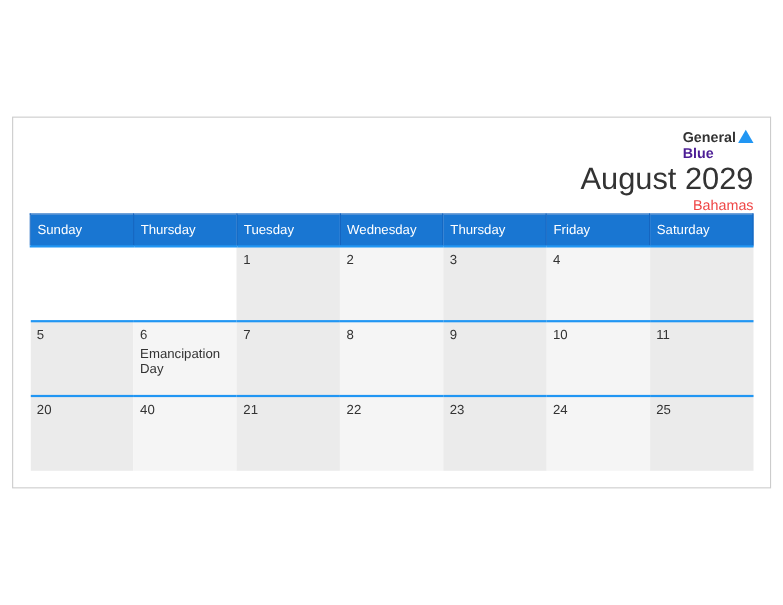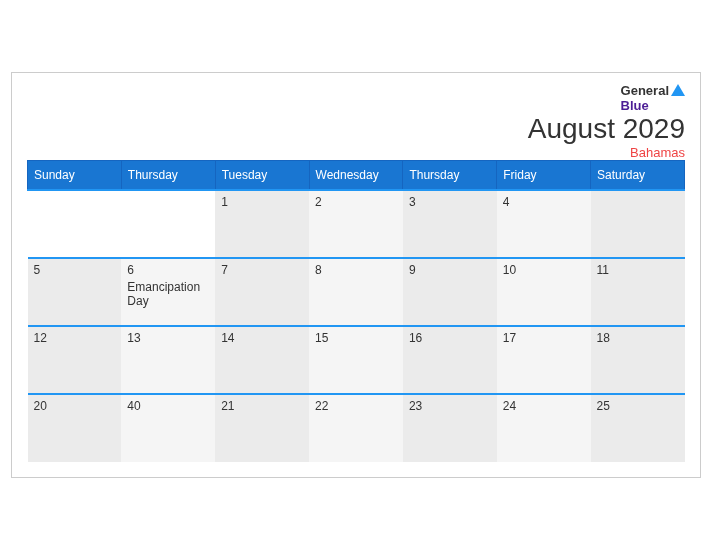--- a/index.html
+++ b/index.html
@@ -171,43 +171,20 @@
           </td>
           <td>
             <span class="day-number">10</span>
           </td>
           <td>
             <span class="day-number">11</span>
           </td>
         </tr>
         <tr>
           <td>
-            <span class="day-number">12</span>
-          </td>
-          <td>
-            <span class="day-number">13</span>
-          </td>
-          <td>
-            <span class="day-number">14</span>
-          </td>
-          <td>
-            <span class="day-number">15</span>
-          </td>
-          <td>
-            <span class="day-number">16</span>
-          </td>
-          <td>
-            <span class="day-number">17</span>
-          </td>
-          <td>
-            <span class="day-number">18</span>
-          </td>
-        </tr>
-        <tr>
-          <td>
             <span class="day-number">20</span>
           </td>
           <td>
             <span class="day-number">40</span>
           </td>
           <td>
             <span class="day-number">21</span>
           </td>
           <td>
             <span class="day-number">22</span>

